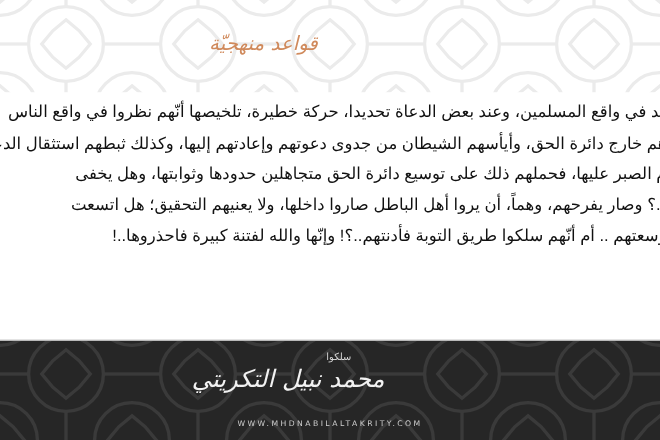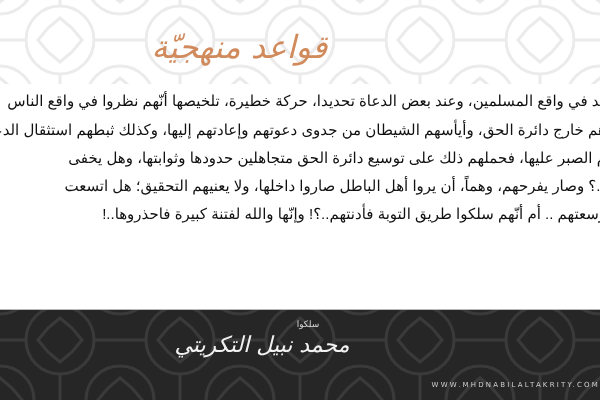--- a/index.html
+++ b/index.html
@@ -11,21 +11,21 @@
     }
     .top-pattern {
       position: absolute; left: 0; top: 0; width: 600px; height: 84px;
       overflow: hidden;
     }
     .top-pattern svg { display: block; }
     .title {
       position: absolute; left: 0; top: 28px; width: 479px;
       text-align: center;
       font-family: "DejaVu Serif", serif;
-      font-size: 32px; font-style: italic;
+      font-size: 18px; font-style: italic;
       color: #d08a5c;
       direction: rtl;
       letter-spacing: -1px;
     }
     .body-text {
       position: absolute; left: 0; top: 86px; width: 600px; height: 220px;
       overflow: hidden;
     }
     .line {
       position: absolute;
@@ -55,21 +55,21 @@
       direction: rtl;
     }
     .author-name {
       position: absolute; left: 0; width: 524px; top: 22px;
       text-align: center;
       font-family: "DejaVu Serif", serif; font-size: 22px; font-style: italic;
       color: #f2f2f2; direction: rtl; letter-spacing: -1px;
     }
     .website {
       position: absolute; left: 0; width: 600px; top: 71px;
-      text-align: right;
+      text-align: center;
       font-family: "DejaVu Sans", sans-serif; font-size: 7px;
       letter-spacing: 2.2px; color: #cfcfcf;
     }
   </style>
 </head>
 <body>
 
 <div class="top-pattern">
   <svg width="600" height="84" viewBox="0 0 600 84" xmlns="http://www.w3.org/2000/svg">
     <defs>

